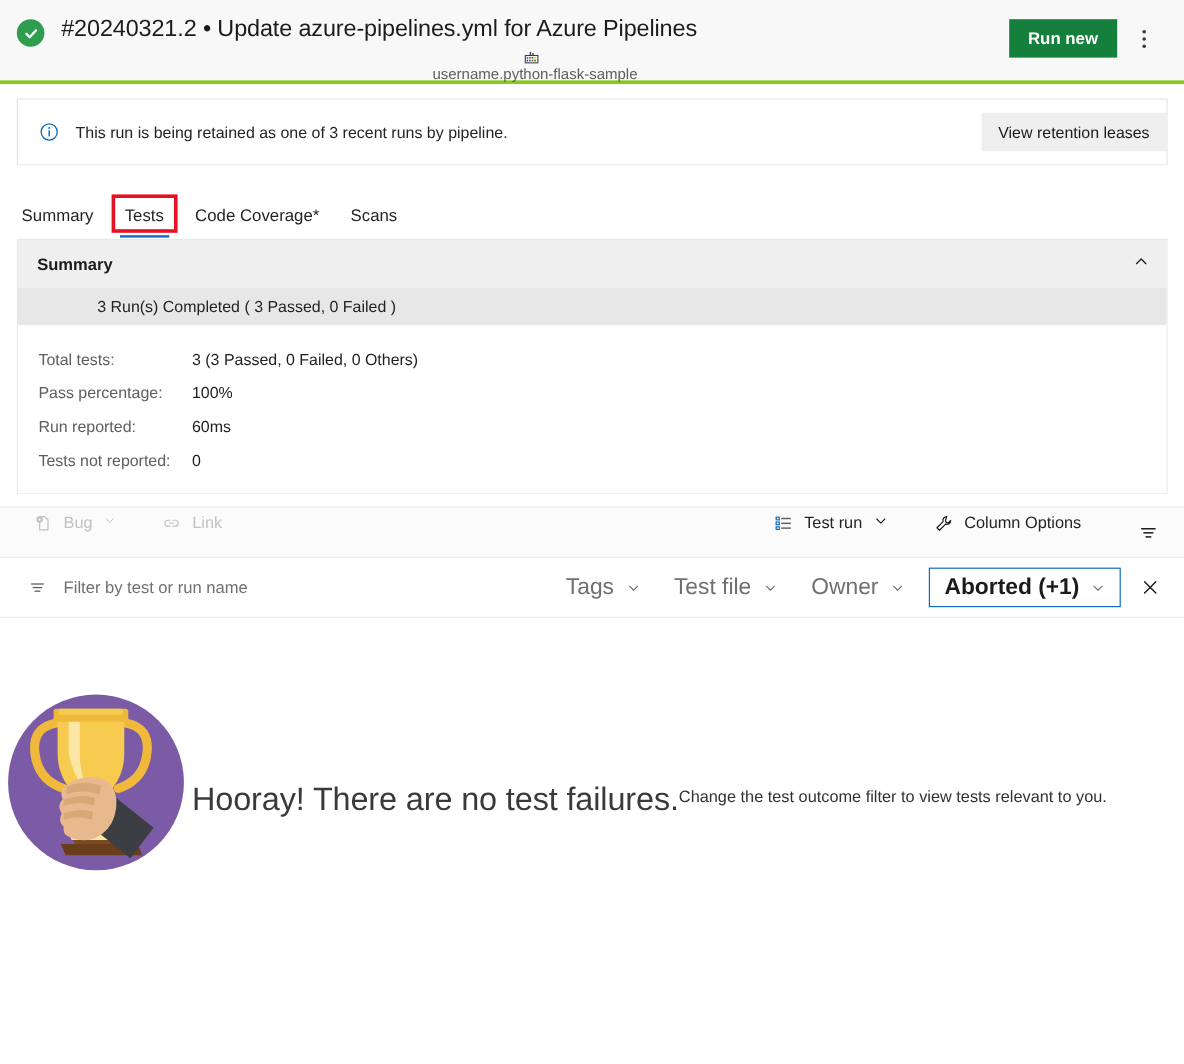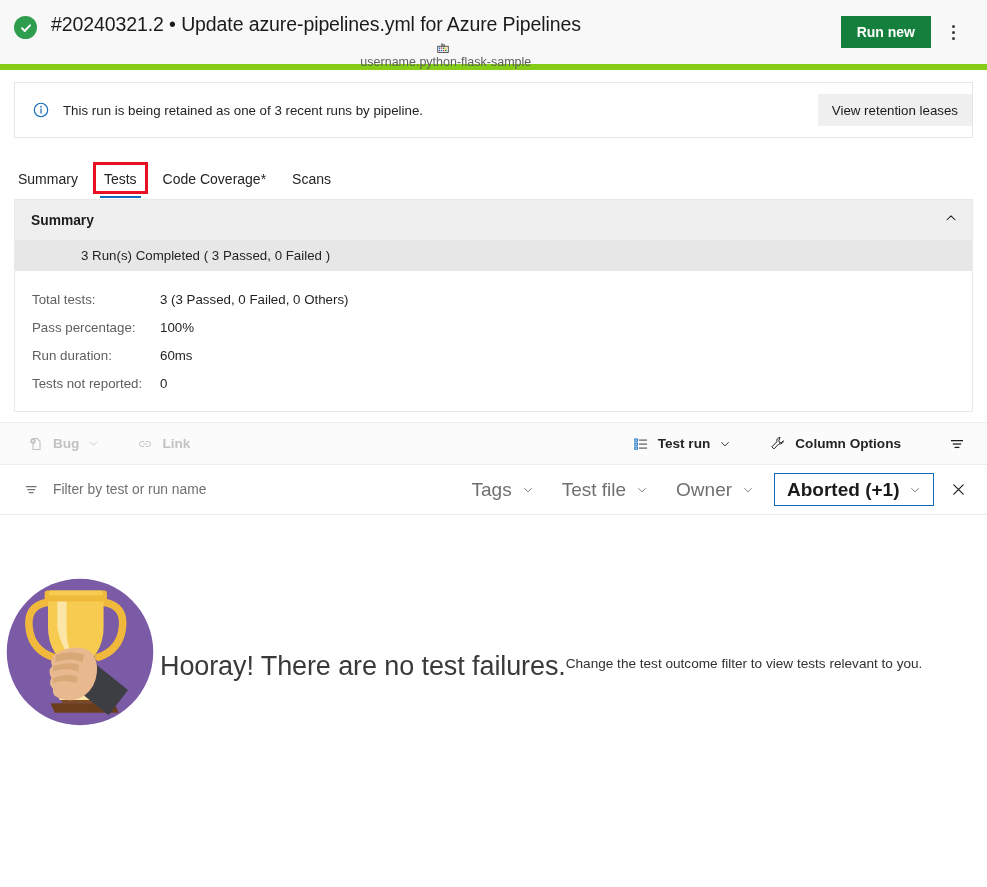--- a/index.html
+++ b/index.html
@@ -12,21 +12,21 @@
   }
   .page { width: 987px; height: 887px; position: relative; background: #fff; }
 
   
   .header {
     height: 70px;
     background: #f8f8f8;
     display: flex;
     align-items: flex-start;
     padding: 12px 18px 0 14px;
-    border-bottom: 6px solid #84cc16;
+    border-bottom: 3px solid #84cc16;
   }
   .status-circle {
     width: 23px; height: 23px;
     border-radius: 50%;
     background: #2e9e4e;
     display: flex; align-items: center; justify-content: center;
     flex: 0 0 auto;
     margin-top: 4px;
   }
   .status-circle svg { display:block; }
@@ -159,30 +159,29 @@
   .toolbar-sep { height: 10px; background:#fff; }
   .grid-toolbar {
     height: 43px;
     background: #fbfbfb;
     border-top: 1px solid #ececec;
     border-bottom: 1px solid #ececec;
     display:flex; align-items:center;
     padding: 0 14px 0 24px;
   }
   .tb-item {
-    display:flex; align-items:center;
+    display:flex; align-items:flex-start;
     font-size: 13.6px;
     color: #242424;
     margin-right: 30px;
     cursor: pointer;
     background:none;border:none;font-family:inherit;
     height: 32px;
     padding: 0 4px;
     white-space: nowrap;
-    font-weight: bold;
   }
   .tb-item.disabled { color: #c2c2c2; cursor: default; }
   .tb-item .ico { margin-right: 9px; display:flex; align-items:center;}
   .tb-item .chev { margin-left: 9px; display:flex; align-items:center;}
   .tb-spacer { flex: 1 1 auto; }
   .tb-icon-btn {
     width: 32px; height: 32px; background:none;border:none;cursor:pointer;
     display:flex;align-items:center;justify-content:center;
     margin-left: 6px;
   }
@@ -326,21 +325,21 @@
     <div class="summary-body">
       <div class="stat-row">
         <span class="stat-label">Total tests:</span>
         <span class="stat-value">3 (3 Passed, 0 Failed, 0 Others)</span>
       </div>
       <div class="stat-row">
         <span class="stat-label">Pass percentage:</span>
         <span class="stat-value">100%</span>
       </div>
       <div class="stat-row">
-        <span class="stat-label">Run duration:</span>
+        <span class="stat-label">Run reported:</span>
         <span class="stat-value">60ms</span>
       </div>
       <div class="stat-row">
         <span class="stat-label">Tests not reported:</span>
         <span class="stat-value">0</span>
       </div>
     </div>
   </div>
 
   <div class="toolbar-sep"></div>

